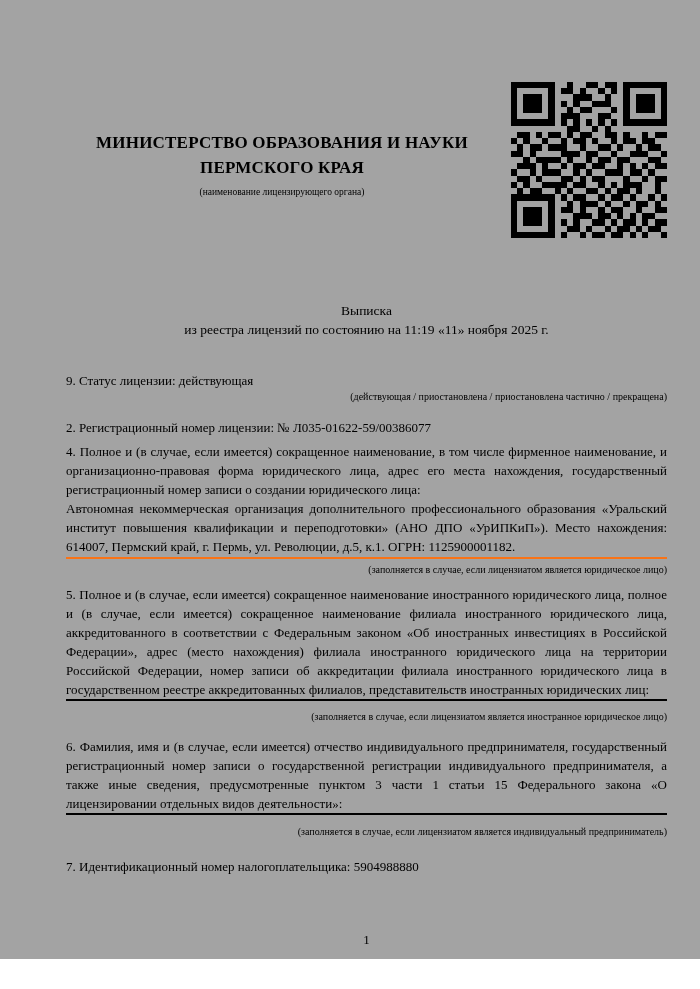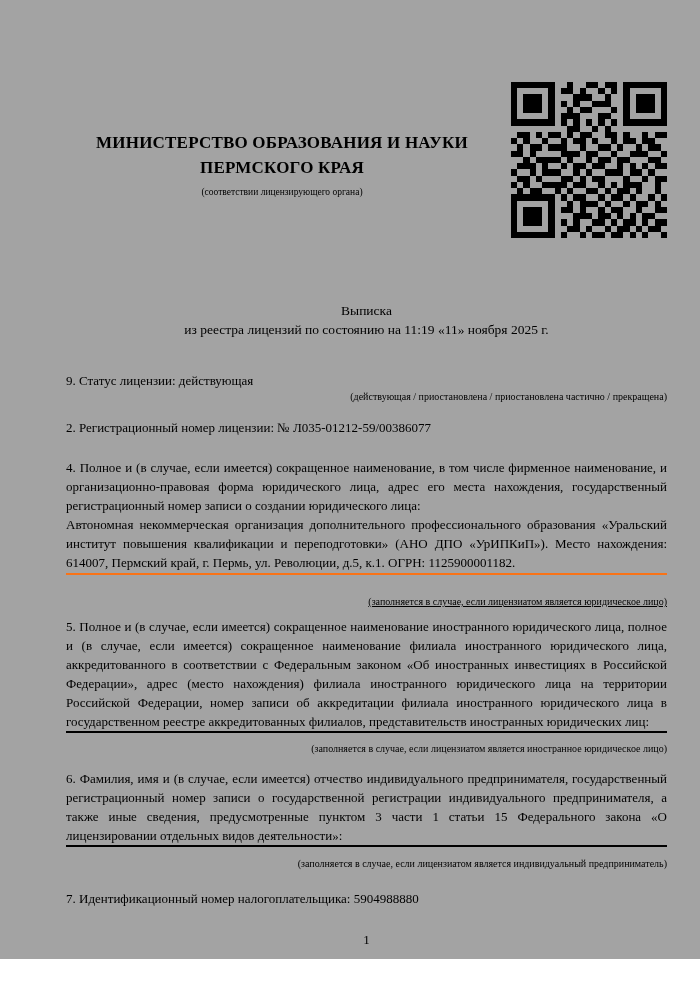--- a/index.html
+++ b/index.html
@@ -22,40 +22,40 @@
   .item { font-size:13px; line-height:19px; }
   .just { text-align:justify; }
   .note { font-size:10px; line-height:13px; text-align:right; }
   .rule { border-top:2px solid #000; height:0; }
   .ruled { border-bottom:2px solid #f97316; padding-bottom:1px; }
 
   .m-item1 { margin-top:32px; }
   .m-note1 { margin-top:0px; }
   .m-item2 { margin-top:15px; }
   .m-item3 { margin-top:20px; }
-  .m-item4 { margin-top:21px; }
-  .m-note4 { margin-top:20px;text-decoration:underline; }
+  .m-item4 { margin-top:5px; }
+  .m-note4 { margin-top:4px; }
   .m-item5 { margin-top:9px; }
   .m-note5 { margin-top:9px; }
   .m-item6 { margin-top:14px; }
   .m-note6 { margin-top:10px; }
   .m-item7 { margin-top:19px; }
 
   .page-number { position:absolute; top:930px; left:66px; right:33px; text-align:center; font-size:13px; line-height:19px; }
 </style>
 </head>
 <body>
 
 <div class="page">
 
   <div class="header-row col">
     <div class="ministry">
       <div class="ministry-name">МИНИСТЕРСТВО ОБРАЗОВАНИЯ И НАУКИ</div>
       <div class="ministry-name">ПЕРМСКОГО КРАЯ</div>
-      <div class="ministry-caption">(соответствии лицензирующего органа)</div>
+      <div class="ministry-caption">(наименование лицензирующего органа)</div>
     </div>
     <div class="qr-box"><svg viewBox="0 0 25 25" width="156" height="156" style="shape-rendering: crispedges;">
           <rect x="0" y="0" width="1" height="1" fill="#000"></rect>
           <rect x="1" y="0" width="1" height="1" fill="#000"></rect>
           <rect x="2" y="0" width="1" height="1" fill="#000"></rect>
           <rect x="3" y="0" width="1" height="1" fill="#000"></rect>
           <rect x="4" y="0" width="1" height="1" fill="#000"></rect>
           <rect x="5" y="0" width="1" height="1" fill="#000"></rect>
           <rect x="6" y="0" width="1" height="1" fill="#000"></rect>
           <rect x="9" y="0" width="1" height="1" fill="#000"></rect>
@@ -385,21 +385,21 @@
   </div>
 
   <div class="doc-title col">
     <div>Выписка</div>
     <div>из реестра лицензий по состоянию на 11:19 «11» ноября 2025 г.</div>
   </div>
 
   <p class="item col m-item1">9. Статус лицензии: действующая</p>
   <p class="note col m-note1">(действующая / приостановлена / приостановлена частично / прекращена)</p>
 
-  <p class="item col m-item2">2. Регистрационный номер лицензии: № Л035-01212-59/00386077</p>
+  <p class="item col m-item2">2. Регистрационный номер лицензии: № Л035-01622-59/00386077</p>
 
 
   <p class="item just col m-item4">4. Полное и (в случае, если имеется) сокращенное наименование, в том числе фирменное наименование, и организационно-правовая форма юридического лица, адрес его места нахождения, государственный регистрационный номер записи о создании юридического лица:</p>
   <p class="item just ruled col">Автономная некоммерческая организация дополнительного профессионального образования «Уральский институт повышения квалификации и переподготовки» (АНО ДПО «УрИПКиП»). Место нахождения: 614007, Пермский край, г. Пермь, ул. Революции, д.5, к.1. ОГРН: 1125900001182.</p>
   <p class="note col m-note4">(заполняется в случае, если лицензиатом является юридическое лицо)</p>
 
   <p class="item just col m-item5">5. Полное и (в случае, если имеется) сокращенное наименование иностранного юридического лица, полное и (в случае, если имеется) сокращенное наименование филиала иностранного юридического лица, аккредитованного в соответствии с Федеральным законом «Об иностранных инвестициях в Российской Федерации», адрес (место нахождения) филиала иностранного юридического лица на территории Российской Федерации, номер записи об аккредитации филиала иностранного юридического лица в государственном реестре аккредитованных филиалов, представительств иностранных юридических лиц:</p>
   <div class="rule col"></div>
   <p class="note col m-note5">(заполняется в случае, если лицензиатом является иностранное юридическое лицо)</p>
 

